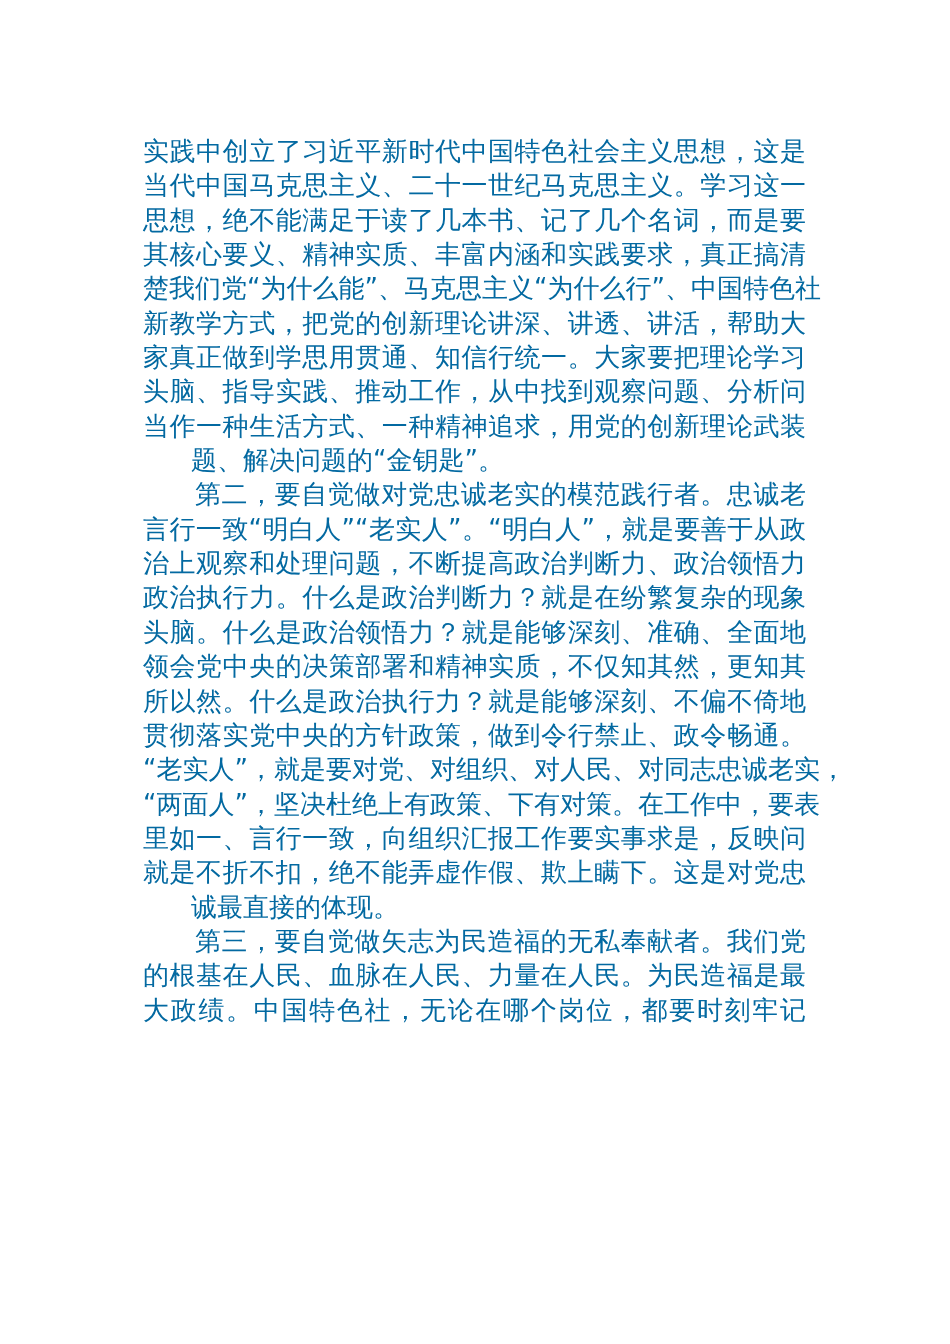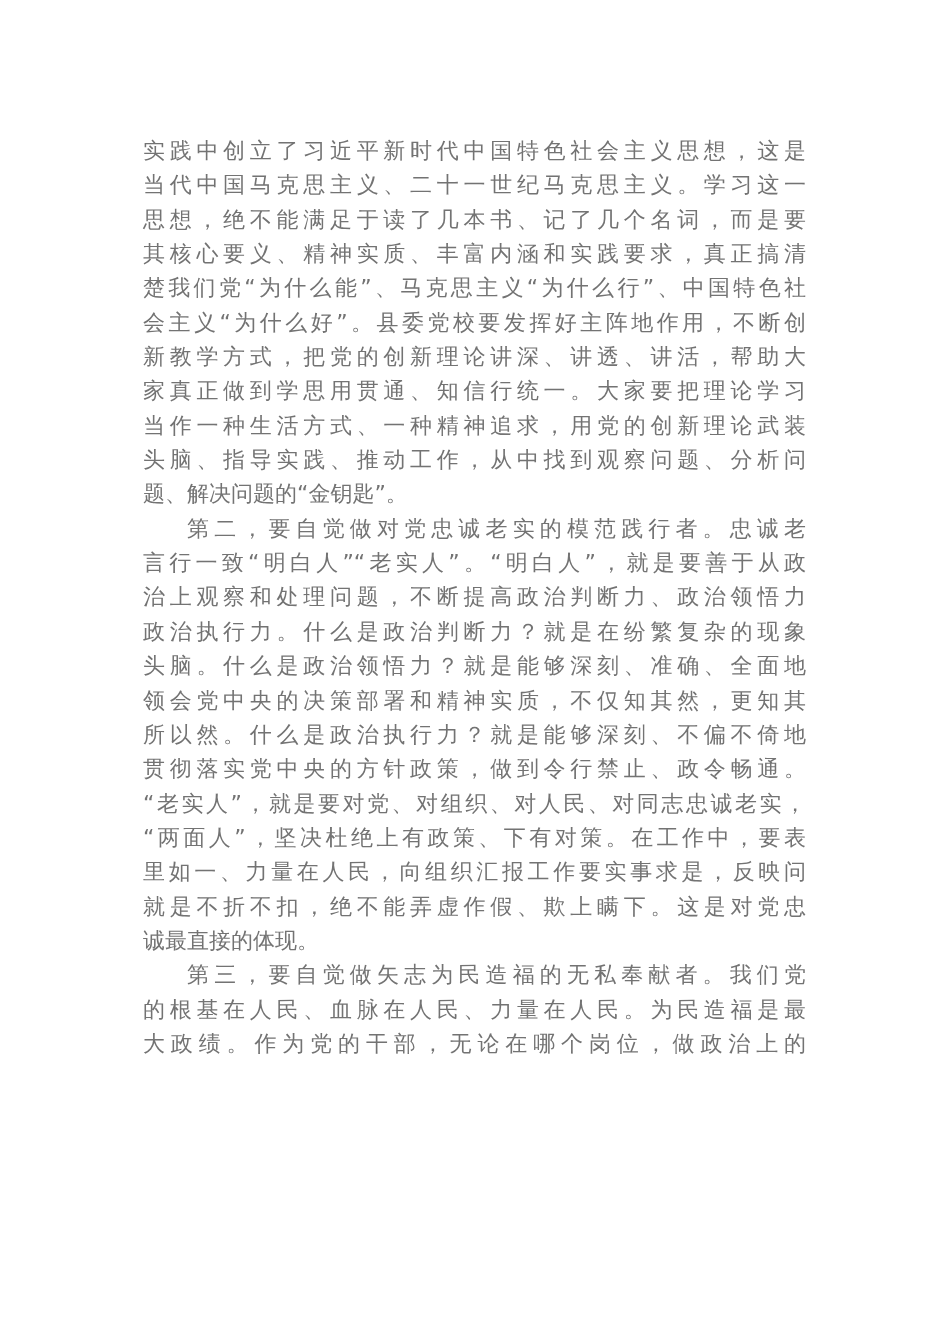--- a/index.html
+++ b/index.html
@@ -19,70 +19,70 @@
   }
   .text-block {
     width: 663px;
     color: #000000;
   }
   .para {
     margin: 0;
     padding: 0;
   }
   .line {
-    font-size: 22px;
+    font-size: 26px;
     line-height: 34.35px;
     height: 34.35px;
-    color: #737373;
+    color: #0369a1;
     text-align: justify;
     text-align-last: justify;
     text-justify: inter-character;
     overflow: visible;
     white-space: nowrap;
   }
   .line.short-last {
     text-align: left;
     text-align-last: left;
+    margin-left: 48px;
   }
   .para.indented .line:first-child {
     text-indent: 2em;
   }
 </style>
 </head>
 <body>
 
 <div class="page">
   <div class="text-block" id="text-block">
       <div class="para">
         <div class="line">实践中创立了习近平新时代中国特色社会主义思想，这是</div>
         <div class="line">当代中国马克思主义、二十一世纪马克思主义。学习这一</div>
         <div class="line">思想，绝不能满足于读了几本书、记了几个名词，而是要</div>
         <div class="line">其核心要义、精神实质、丰富内涵和实践要求，真正搞清</div>
         <div class="line">楚我们党“为什么能”、马克思主义“为什么行”、中国特色社</div>
-        <div class="line">会主义“为什么好”。县委党校要发挥好主阵地作用，不断创</div>
         <div class="line">新教学方式，把党的创新理论讲深、讲透、讲活，帮助大</div>
         <div class="line">家真正做到学思用贯通、知信行统一。大家要把理论学习</div>
+        <div class="line">头脑、指导实践、推动工作，从中找到观察问题、分析问</div>
         <div class="line">当作一种生活方式、一种精神追求，用党的创新理论武装</div>
-        <div class="line">头脑、指导实践、推动工作，从中找到观察问题、分析问</div>
         <div class="line short-last">题、解决问题的“金钥匙”。</div>
       </div>
       <div class="para indented">
         <div class="line">第二，要自觉做对党忠诚老实的模范践行者。忠诚老</div>
         <div class="line">言行一致“明白人”“老实人”。“明白人”，就是要善于从政</div>
         <div class="line">治上观察和处理问题，不断提高政治判断力、政治领悟力</div>
         <div class="line">政治执行力。什么是政治判断力？就是在纷繁复杂的现象</div>
         <div class="line">头脑。什么是政治领悟力？就是能够深刻、准确、全面地</div>
         <div class="line">领会党中央的决策部署和精神实质，不仅知其然，更知其</div>
         <div class="line">所以然。什么是政治执行力？就是能够深刻、不偏不倚地</div>
         <div class="line">贯彻落实党中央的方针政策，做到令行禁止、政令畅通。</div>
         <div class="line">“老实人”，就是要对党、对组织、对人民、对同志忠诚老实，</div>
         <div class="line">“两面人”，坚决杜绝上有政策、下有对策。在工作中，要表</div>
-        <div class="line">里如一、力量在人民，向组织汇报工作要实事求是，反映问</div>
+        <div class="line">里如一、言行一致，向组织汇报工作要实事求是，反映问</div>
         <div class="line">就是不折不扣，绝不能弄虚作假、欺上瞒下。这是对党忠</div>
         <div class="line short-last">诚最直接的体现。</div>
       </div>
       <div class="para indented">
         <div class="line">第三，要自觉做矢志为民造福的无私奉献者。我们党</div>
         <div class="line">的根基在人民、血脉在人民、力量在人民。为民造福是最</div>
-        <div class="line">大政绩。作为党的干部，无论在哪个岗位，做政治上的</div>
+        <div class="line">大政绩。中国特色社，无论在哪个岗位，都要时刻牢记</div>
       </div>
     </div>
 </div>
 
 </body></html>

